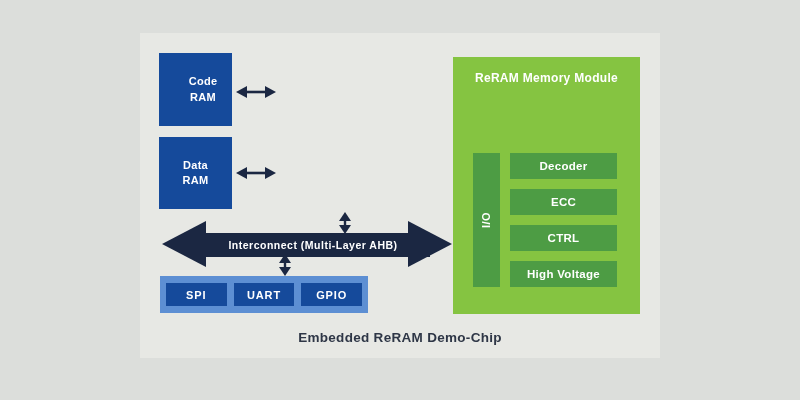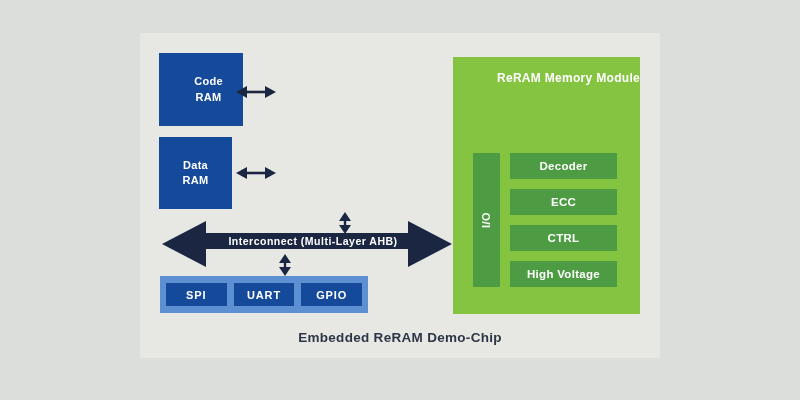--- a/index.html
+++ b/index.html
@@ -5,47 +5,47 @@
   * { margin:0; padding:0; box-sizing:border-box; }
   html,body { width:800px; height:400px; }
   body { font-family:"Liberation Sans", sans-serif; background:#dcdedb; }
   .stage { position:relative; width:800px; height:400px; background:#dcdedb; overflow:hidden; }
   .card  { position:absolute; left:140px; top:33px; width:520px; height:325px; background:#e7e8e4; }
 
   .blueblock { position:absolute; background:#154a9b; color:#fff; font-weight:bold;
                display:flex; align-items:center; justify-content:center; text-align:center; }
   .pre { white-space:pre-line; line-height:1.4; }
 
-  #code-ram { left:159px; top:53px;  width:84px; height:73px; font-size:11px; letter-spacing:.3px;padding-left:15px; }
+  #code-ram { left:159px; top:53px;  width:73px; height:73px; font-size:11px; letter-spacing:.3px;padding-left:15px; }
   #data-ram { left:159px; top:137px; width:73px; height:72px; font-size:11px; letter-spacing:.3px; }
   #mcu      { left:280px; top:53px;  width:135px; height:157px; font-size:12px; letter-spacing:.4px; }
 
   .harrow { position:absolute; width:40px; height:14px; }
   #arrow-code { left:236px; top:85px; }
   #arrow-data { left:236px; top:166px; }
   .varrow { position:absolute; width:14px; height:22px; }
   #arrow-mcu-bus { left:338px; top:212px; }
   #arrow-bus-peri { left:278px; top:254px; }
 
   .interconnect { position:absolute; left:162px; top:221px; width:290px; height:46px; }
   .ic-head { position:absolute; width:0; height:0; top:0;
              border-top:23px solid transparent; border-bottom:23px solid transparent; }
   .ic-head.left  { left:0;  border-right:44px solid #1b2742; }
   .ic-head.right { right:0; border-left:44px solid #1b2742; }
-  .ic-shaft { position:absolute; left:34px; right:22px; top:12px; height:16px; background:#1b2742;
+  .ic-shaft { position:absolute; left:34px; right:22px; top:12px; height:24px; background:#1b2742;
               display:flex; align-items:center; justify-content:center;
               color:#fff; font-size:10.5px; font-weight:bold; letter-spacing:.5px; }
 
   .peri-bar { position:absolute; left:160px; top:276px; width:208px; height:37px; background:#5d8fd3;
               display:flex; align-items:center; justify-content:space-between; padding:0 6px; gap:7px; }
   .peri { flex:1; height:23px; background:#154a9b; color:#fff; font-weight:bold; font-size:11px;
           letter-spacing:.9px; display:flex; align-items:center; justify-content:center; }
 
   .reram { position:absolute; left:453px; top:57px; width:187px; height:257px; background:#85c441; }
-  .reram-title { position:absolute; top:14px; left:0; width:100%; text-align:right;
+  .reram-title { position:absolute; top:14px; left:0; width:100%; text-align:center;
                  color:#fff; font-weight:bold; font-size:12px; letter-spacing:.3px; }
   .greenblock { position:absolute; background:#4d9c44; color:#fff; font-weight:bold;
                 display:flex; align-items:center; justify-content:center; text-align:center; }
   #reram-array { left:20px; top:36px; width:144px; height:52px; font-size:11.5px; letter-spacing:.3px; }
   #io-block    { left:20px; top:96px; width:27px; height:134px; }
   #io-block .vtext { transform:rotate(-90deg); font-size:11px; letter-spacing:.5px; }
   .gslot { left:57px; width:107px; height:26px; font-size:11.5px; letter-spacing:.3px; }
   #blk-decoder { top:96px; }
   #blk-ecc     { top:132px; }
   #blk-ctrl    { top:168px; }

